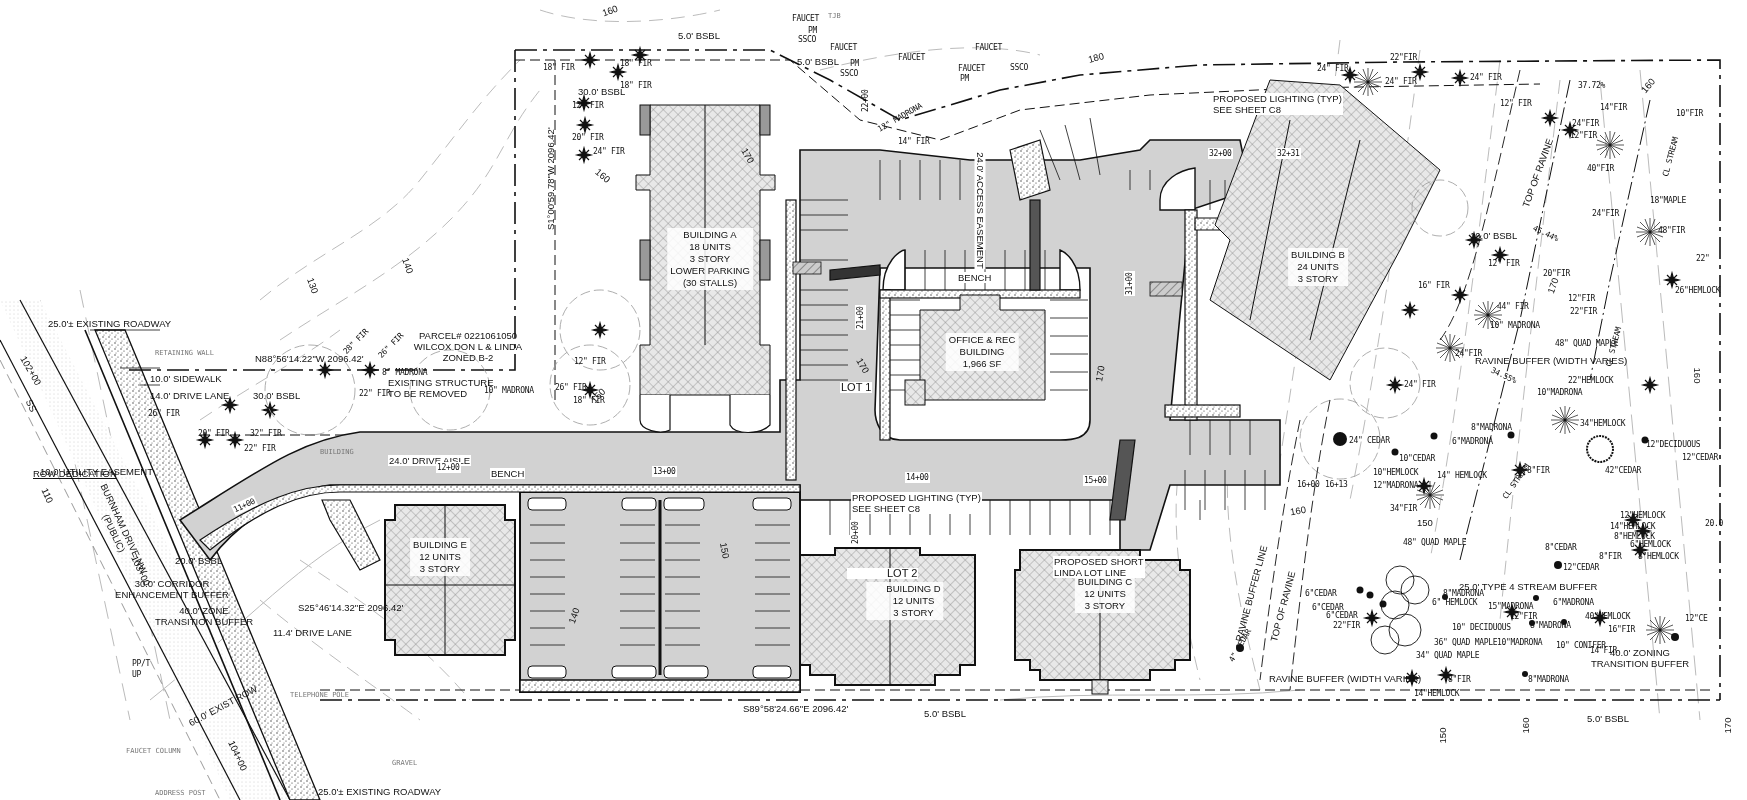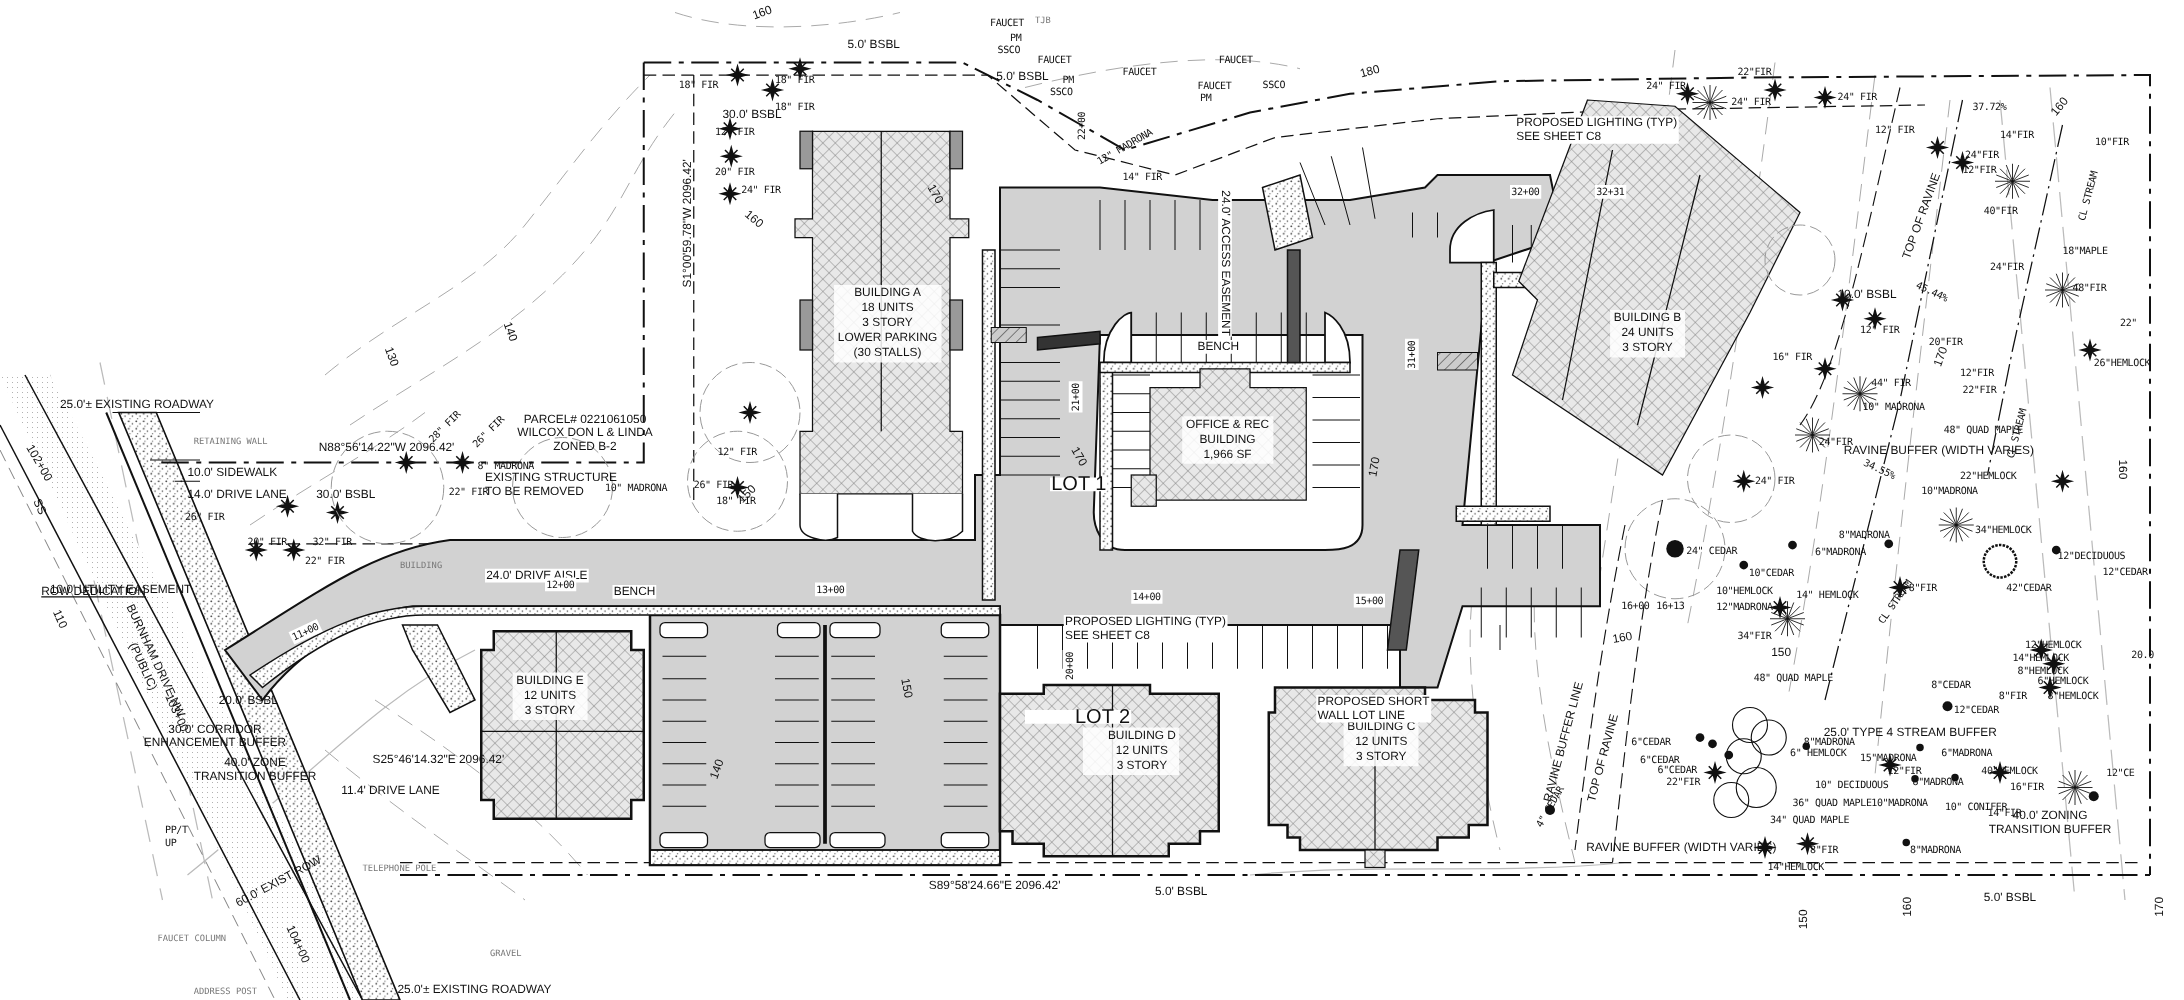--- a/index.html
+++ b/index.html
@@ -2,21 +2,21 @@
 <html><head>
 <meta charset="utf-8">
 <style>
   html,body{margin:0;padding:0;background:#fff;}
   body{width:1747px;height:800px;overflow:hidden;position:relative;font-family:"DejaVu Sans",sans-serif;}
   #plan{position:absolute;left:0;top:0;width:1747px;height:800px;}
   .lbl{position:absolute;font-family:"Liberation Sans Narrow","Liberation Sans",sans-serif;font-size:9.5px;color:#111;white-space:nowrap;line-height:11px;}
   .lbl.c{text-align:center;transform:translateX(-50%);}
   .lbl.bg{background:#fff;padding:0 1px;}
   .lbl.sm{font-size:8px;font-family:"DejaVu Sans Mono",monospace;letter-spacing:-0.3px;}
-  .lbl.big{font-size:16px;text-align:center;}
+  .lbl.big{font-size:11px;text-align:center;}
   .lbl.grey{color:#777;font-size:7px;font-family:"DejaVu Sans Mono",monospace;}
   .bld-label{position:absolute;text-align:center;font-family:"Liberation Sans",sans-serif;font-size:9.5px;line-height:12px;color:#111;background:rgba(255,255,255,0.85);padding:1px 3px;transform:translateX(-50%);}
   .bld-label span{display:block;}
 </style>
 </head>
 <body>
 
 <svg id="plan" viewBox="0 0 1747 800" xmlns="http://www.w3.org/2000/svg">
   <defs>
     <pattern id="xhatch" width="7" height="7" patternUnits="userSpaceOnUse" patternTransform="rotate(45)">
@@ -485,30 +485,30 @@
   <span>BUILDING E</span>
   <span>12 UNITS</span>
   <span>3 STORY</span>
 </div>
 <div class="bld-label" style="left:982px;top:333px;">
   <span>OFFICE &amp; REC</span>
   <span>BUILDING</span>
   <span>1,966 SF</span>
 </div>
 <div class="lbl big bg" style="left:840px;top:382px;">LOT 1</div>
-<div class="lbl big bg" style="left:820px;top:568px;padding-left:40px;">LOT 2</div>
+<div class="lbl big bg" style="left:847px;top:568px;padding-left:40px;">LOT 2</div>
 
 <div class="lbl bg" style="left:388px;top:455px;">24.0' DRIVE AISLE</div>
 <div class="lbl grey" style="left:320px;top:447px;">BUILDING</div>
 <div class="lbl bg" style="left:490px;top:468px;">BENCH</div>
 <div class="lbl bg" style="left:957px;top:272px;">BENCH</div>
 <div class="lbl c bg" style="left:980px;top:205px;transform:translateX(-50%) rotate(90deg);"><span>24.0'</span> <span>ACCESS</span> <span>EASEMENT</span></div>
 <div class="lbl bg" style="left:1212px;top:93px;"><span>PROPOSED LIGHTING (TYP)</span><br><span>SEE SHEET C8</span></div>
 <div class="lbl bg" style="left:851px;top:492px;"><span>PROPOSED LIGHTING (TYP)</span><br><span>SEE SHEET C8</span></div>
-<div class="lbl bg" style="left:1053px;top:514px;margin-top:42px;"><span>PROPOSED SHORT</span><br><span>WALL LOT LINE</span></div>
+<div class="lbl bg" style="left:1053px;top:514px;margin-top:42px;"><span>PROPOSED SHORT</span><br><span>LINDA LOT LINE</span></div>
 
 <div class="lbl sm bg" style="left:232px;top:500px;transform:rotate(-25deg);">11+00</div>
 <div class="lbl sm bg" style="left:436px;top:462px;">12+00</div>
 <div class="lbl sm bg" style="left:652px;top:466px;">13+00</div>
 <div class="lbl sm bg" style="left:905px;top:472px;">14+00</div>
 <div class="lbl sm bg" style="left:1083px;top:475px;">15+00</div>
 <div class="lbl sm" style="left:1297px;top:479px;">16+00</div>
 <div class="lbl sm" style="left:1325px;top:479px;">16+13</div>
 <div class="lbl sm bg" style="left:850px;top:545px;transform:rotate(-90deg);transform-origin:0 0;">20+00</div>
 <div class="lbl sm bg" style="left:855px;top:330px;transform:rotate(-90deg);transform-origin:0 0;">21+00</div>

